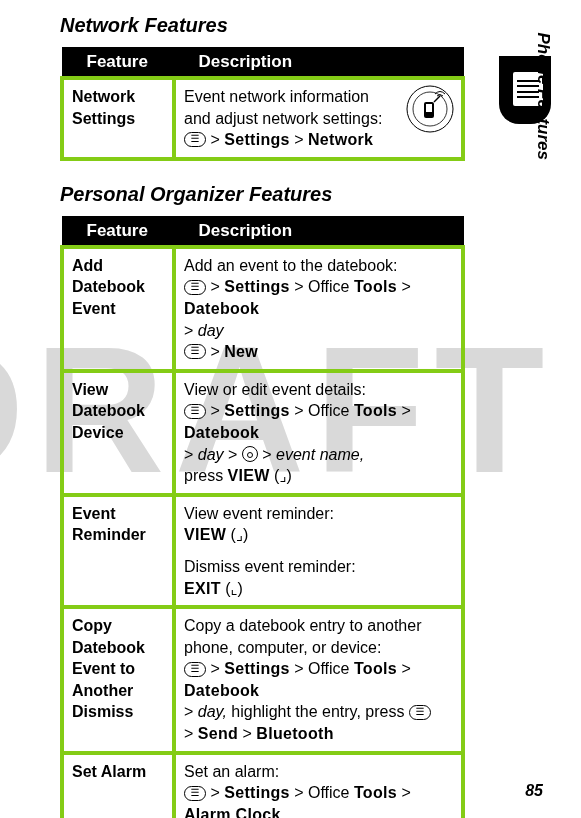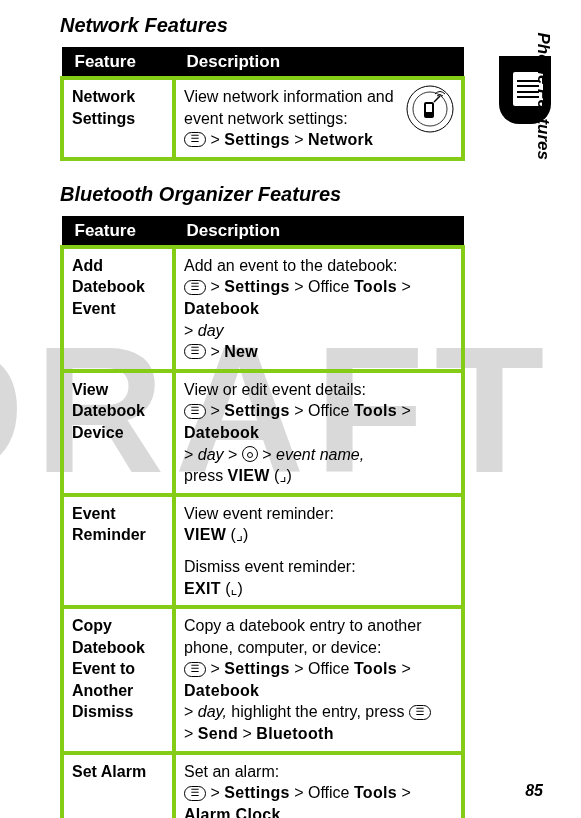--- a/index.html
+++ b/index.html
@@ -43,21 +43,21 @@
     table-layout: fixed;
   }
   col.c1 { width: 112px; }
   col.c2 { width: auto; }
   thead th {
     background: #000;
     color: #fff;
     text-align: left;
     font-weight: bold;
     font-size: 17px;
-    padding: 4px 12px;
+    padding: 4px 24px;
     border: 1px solid #000;
   }
   tbody td {
     border: 4px solid #84cc16;
     padding: 6px 8px;
     vertical-align: top;
     font-size: 16px;
     line-height: 1.35;
   }
   tbody td.feat {
@@ -221,41 +221,41 @@
       <tr>
         <th>Feature</th>
         <th>Description</th>
       </tr>
     </thead>
     <tbody>
       <tr>
         <td class="feat">Network Settings</td>
         <td>
           <div class="desc-inner">
-            <span>View network information and event network settings:</span><br>
+            <span>Event network information and adjust network settings:</span><br>
             <span class="menu-key">☰</span><span> &gt; </span><span class="bold-mono">Settings</span><span> &gt; </span><span class="bold-mono">Network</span>
             <span class="net-icon">
               <svg width="50" height="50" viewBox="0 0 50 50">
                 <circle cx="25" cy="25" r="23" fill="none" stroke="#000" stroke-width="1"></circle>
                 <path d="M 8 25 A 17 17 0 0 1 42 25" fill="none" stroke="#000" stroke-width="0.8"></path>
                 <path d="M 8 25 A 17 17 0 0 0 42 25" fill="none" stroke="#000" stroke-width="0.8"></path>
                 <rect x="19" y="18" width="10" height="16" rx="2" fill="#000"></rect>
                 <rect x="21" y="20" width="6" height="8" fill="#fff"></rect>
                 <path d="M 29 18 L 35 12" stroke="#000" stroke-width="1.5"></path>
                 <path d="M 32 12 Q 35 9 38 12" fill="none" stroke="#000" stroke-width="1"></path>
                 <path d="M 30 10 Q 35 5 40 10" fill="none" stroke="#000" stroke-width="1"></path>
               </svg>
             </span>
           </div>
         </td>
       </tr>
     </tbody>
   </table>
 
-  <div class="h2 section2">Bluetooth Organizer Features</div>
+  <div class="h2 section2">Personal Organizer Features</div>
 
   <table>
     <colgroup>
         <col class="c1">
         <col class="c2">
       </colgroup>
     <thead>
       <tr>
         <th>Feature</th>
         <th>Description</th>

